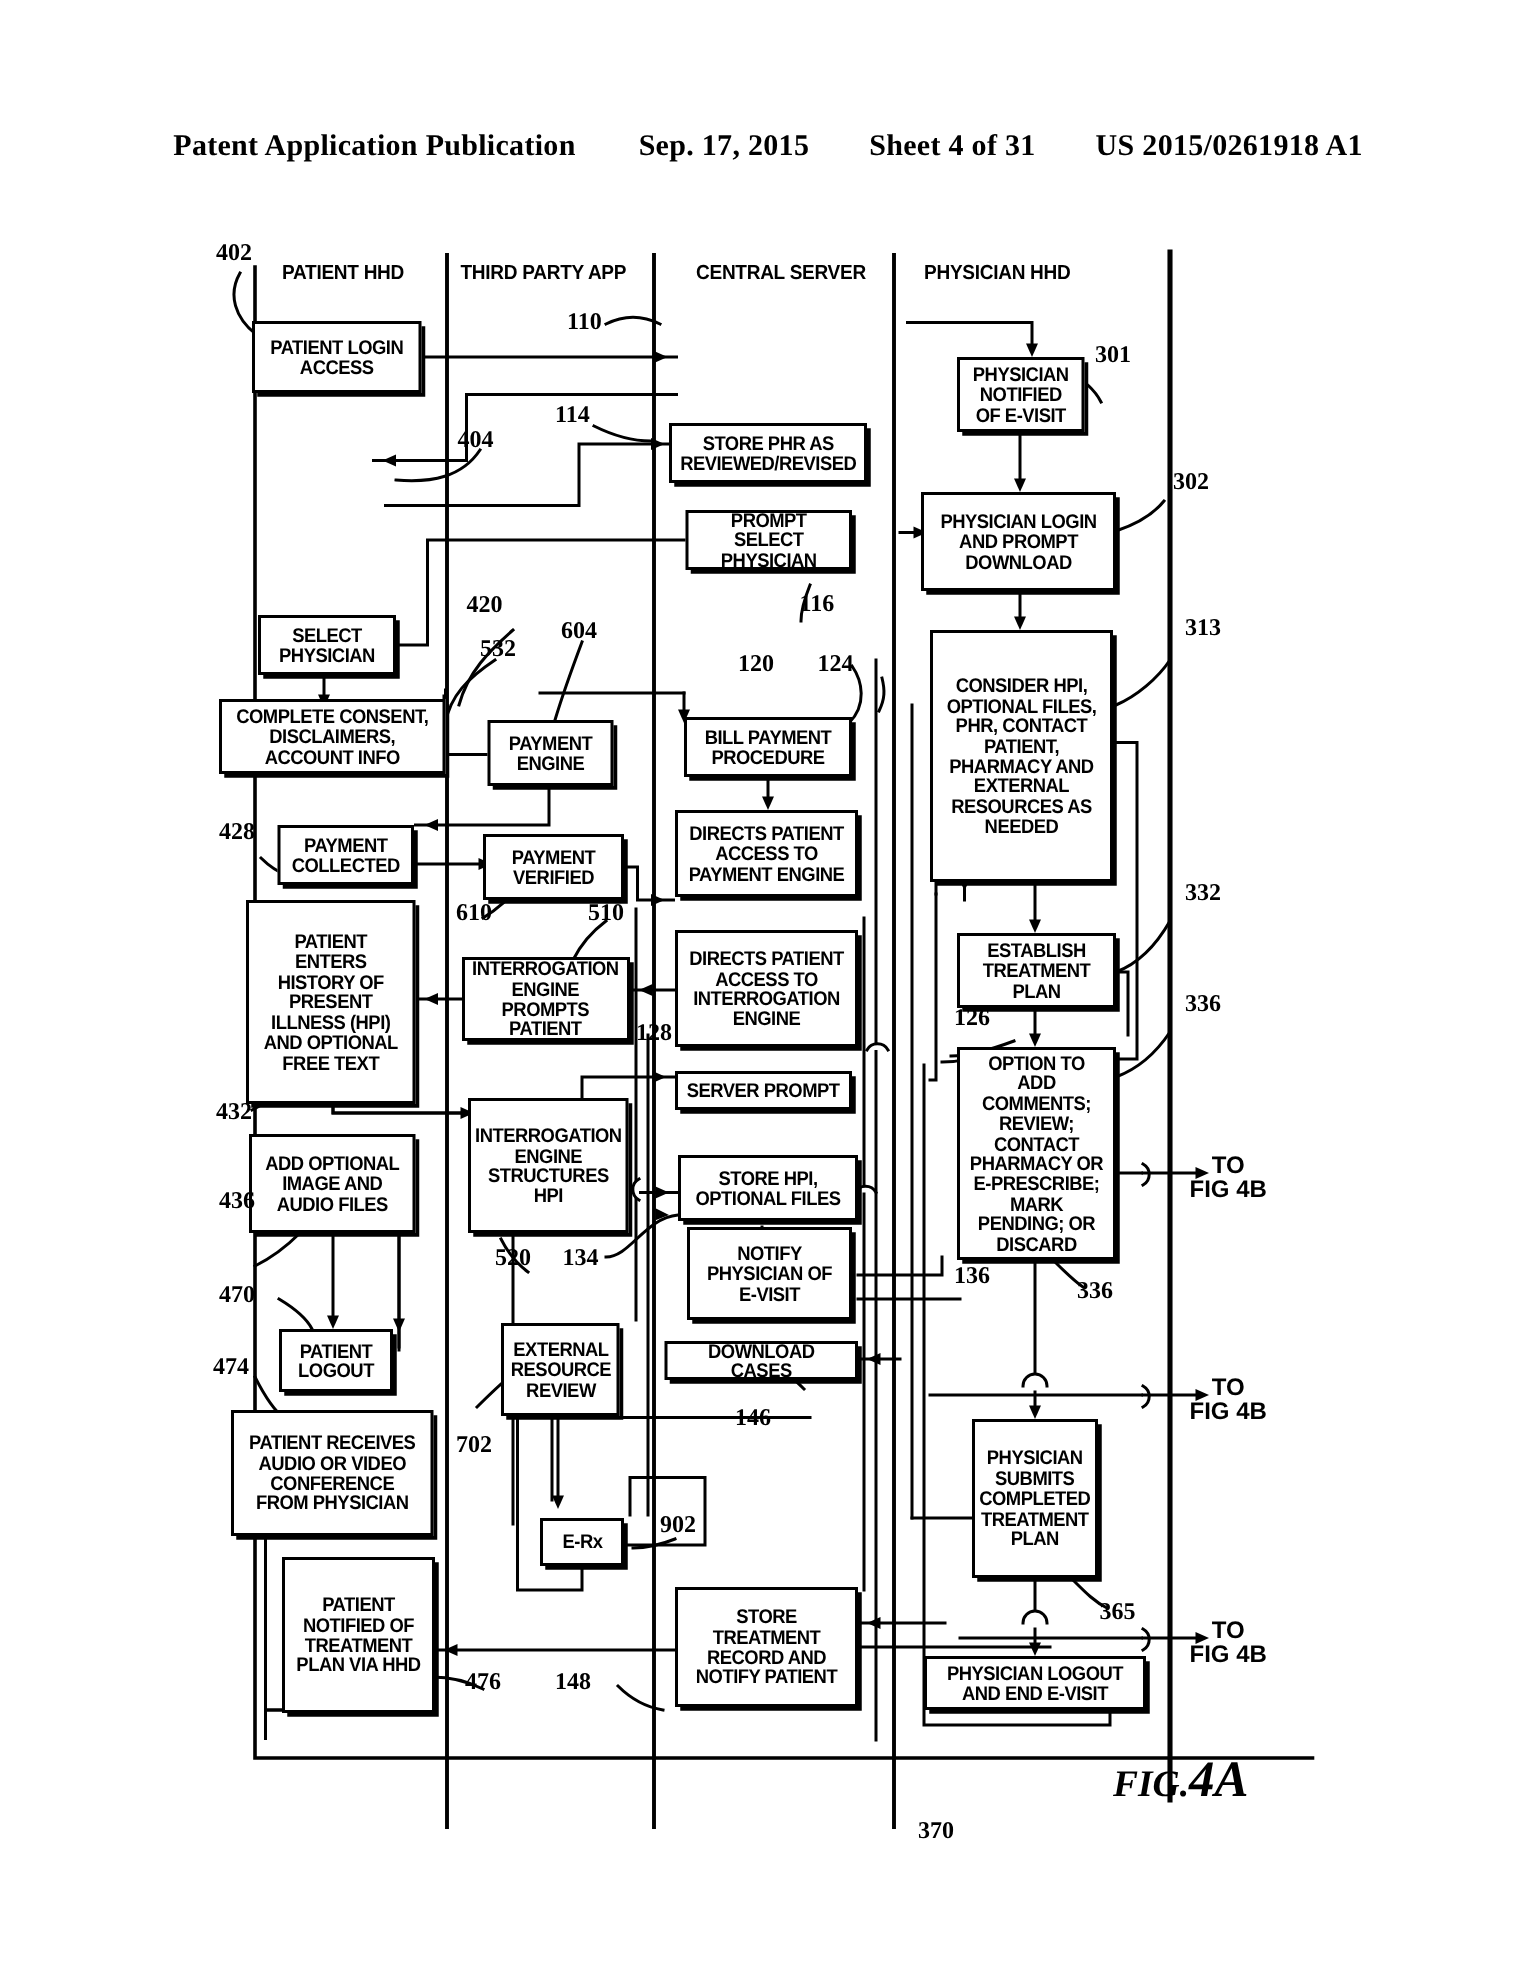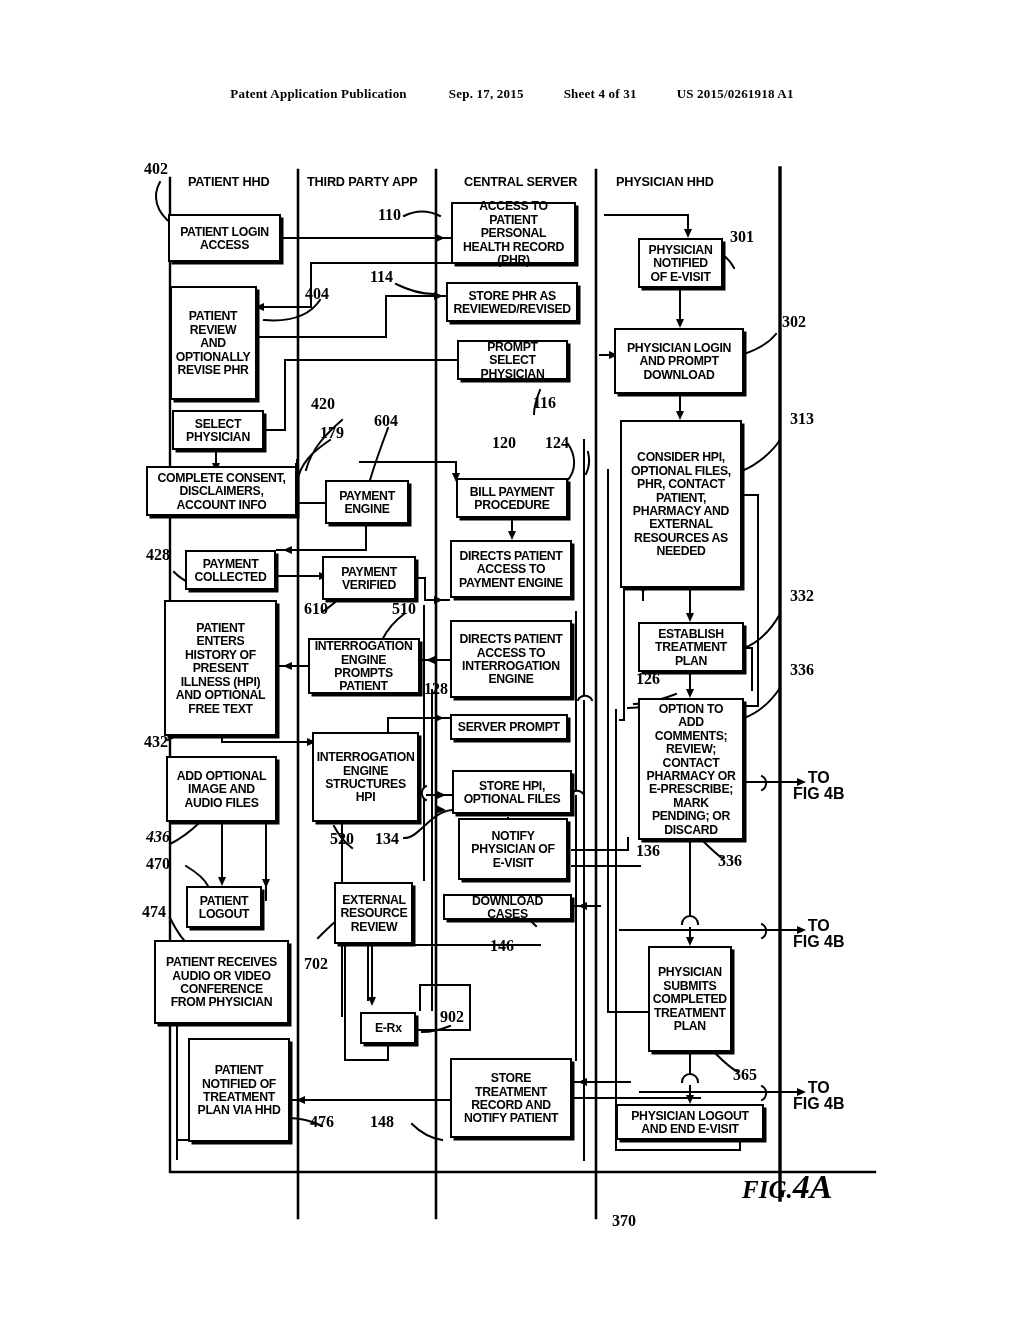--- a/index.html
+++ b/index.html
@@ -1,21 +1,21 @@
 <!DOCTYPE html>
 <html><head>
 <meta charset="utf-8">
 <style>
   html,body{margin:0;padding:0;background:#ffffff;}
   body{width:1024px;height:1320px;font-family:"Liberation Sans",sans-serif;color:#000;}
   #page{position:relative;width:1024px;height:1320px;overflow:hidden;}
 
   
   .hdr{position:absolute;top:86px;left:0;width:1024px;text-align:center;
-       font-family:"Liberation Serif",serif;font-weight:bold;font-size:13px;letter-spacing:.2px;}
+       font-family:"Liberation Serif",serif;font-weight:bold;font-size:20px;letter-spacing:.2px;}
   .hdr span{display:inline-block;}
   .hdr .h1{margin-right:42px;}
   .hdr .h2{margin-right:40px;}
 
   
   #wires{position:absolute;left:0;top:0;width:1024px;height:1320px;}
 
   
   .lane-title{position:absolute;font-weight:bold;font-size:13.5px;letter-spacing:-0.2px;
               white-space:nowrap;transform:scaleX(.94);transform-origin:left center;}
@@ -263,23 +263,20 @@
   </svg>
 
   <div class="lane-title" style="left:188px;top:174px;">PATIENT HHD</div>
   <div class="lane-title" style="left:307px;top:174px;">THIRD PARTY APP</div>
   <div class="lane-title" style="left:464px;top:174px;">CENTRAL SERVER</div>
   <div class="lane-title" style="left:616px;top:174px;">PHYSICIAN HHD</div>
 
   <div class="bx" style="left:168px;top:214px;width:113px;height:48px;">
       <span>PATIENT LOGIN ACCESS</span>
     </div>
-  <div class="bx" style="left:170px;top:286px;width:87px;height:114px;">
-      <span>PATIENT REVIEW AND OPTIONALLY REVISE PHR</span>
-    </div>
   <div class="bx" style="left:172px;top:410px;width:92px;height:40px;">
       <span>SELECT PHYSICIAN</span>
     </div>
   <div class="bx" style="left:146px;top:466px;width:151px;height:50px;">
       <span>COMPLETE CONSENT, DISCLAIMERS, ACCOUNT INFO</span>
     </div>
   <div class="bx" style="left:185px;top:550px;width:91px;height:40px;">
       <span>PAYMENT COLLECTED</span>
     </div>
   <div class="bx" style="left:164px;top:600px;width:113px;height:136px;">
@@ -310,23 +307,20 @@
   <div class="bx" style="left:312px;top:732px;width:107px;height:90px;">
       <span>INTERROGATION ENGINE STRUCTURES HPI</span>
     </div>
   <div class="bx" style="left:334px;top:882px;width:79px;height:62px;">
       <span>EXTERNAL RESOURCE REVIEW</span>
     </div>
   <div class="bx" style="left:360px;top:1012px;width:56px;height:32px;">
       <span>E-Rx</span>
     </div>
 
-  <div class="bx" style="left:451px;top:202px;width:125px;height:62px;">
-      <span>ACCESS TO PATIENT PERSONAL HEALTH RECORD (PHR)</span>
-    </div>
   <div class="bx" style="left:446px;top:282px;width:132px;height:40px;">
       <span>STORE PHR AS REVIEWED/REVISED</span>
     </div>
   <div class="bx" style="left:457px;top:340px;width:111px;height:40px;">
       <span>PROMPT SELECT PHYSICIAN</span>
     </div>
   <div class="bx" style="left:456px;top:478px;width:112px;height:40px;">
       <span>BILL PAYMENT PROCEDURE</span>
     </div>
   <div class="bx" style="left:450px;top:540px;width:122px;height:58px;">
@@ -369,24 +363,24 @@
   <div class="bx" style="left:648px;top:946px;width:84px;height:106px;">
       <span>PHYSICIAN SUBMITS COMPLETED TREATMENT PLAN</span>
     </div>
   <div class="bx" style="left:616px;top:1104px;width:148px;height:36px;">
       <span>PHYSICIAN LOGOUT AND END E-VISIT</span>
     </div>
 
   <div class="ref" style="left:144px;top:160px;">402</div>
   <div class="ref" style="left:305px;top:285px;">404</div>
   <div class="ref" style="left:311px;top:395px;">420</div>
-  <div class="ref" style="left:320px;top:424px;">179</div>
+  <div class="ref" style="left:320px;top:424px;">532</div>
   <div class="ref" style="left:146px;top:546px;">428</div>
   <div class="ref" style="left:144px;top:733px;">432</div>
-  <div class="ref" style="left:146px;top:828px;font-style:italic;">436</div>
+  <div class="ref" style="left:146px;top:792px;">436</div>
   <div class="ref" style="left:146px;top:855px;">470</div>
   <div class="ref" style="left:142px;top:903px;text-align:center;">474</div>
   <div class="ref" style="left:310px;top:1113px;">476</div>
 
   <div class="ref" style="left:374px;top:412px;">604</div>
   <div class="ref" style="left:304px;top:600px;">610</div>
   <div class="ref" style="left:392px;top:600px;">510</div>
   <div class="ref" style="left:330px;top:830px;">520</div>
   <div class="ref" style="left:304px;top:955px;">702</div>
   <div class="ref" style="left:440px;top:1008px;">902</div>

